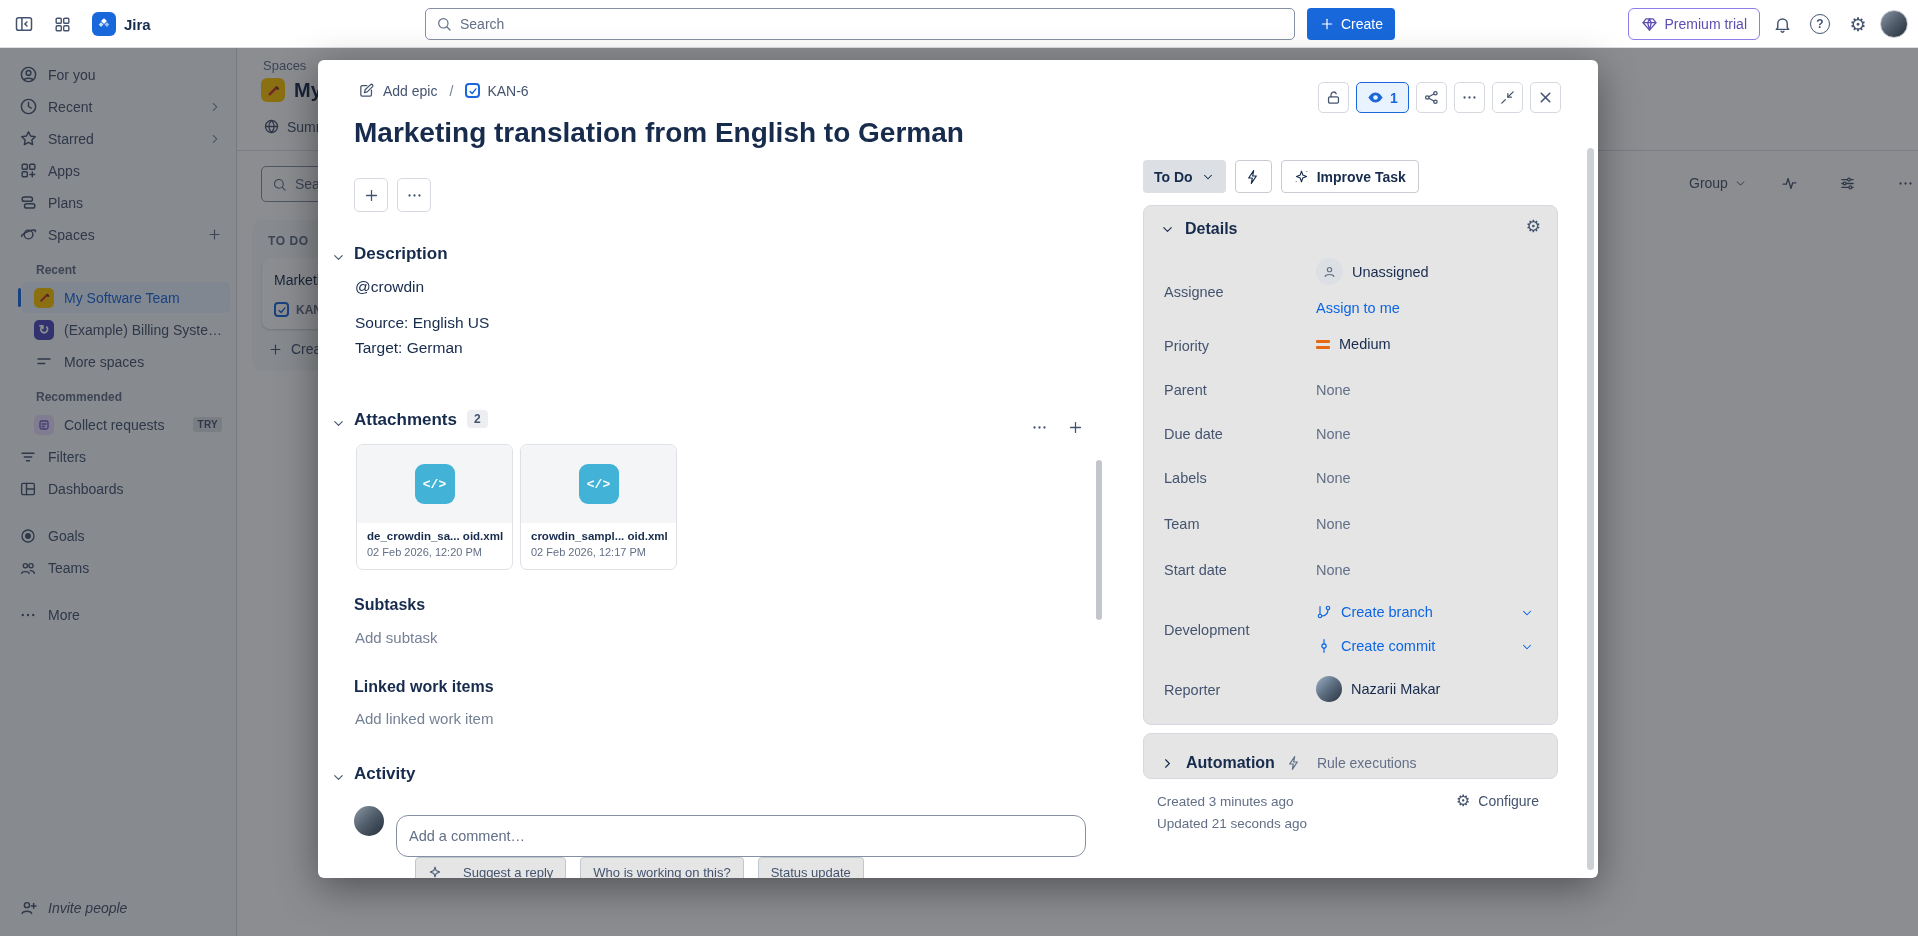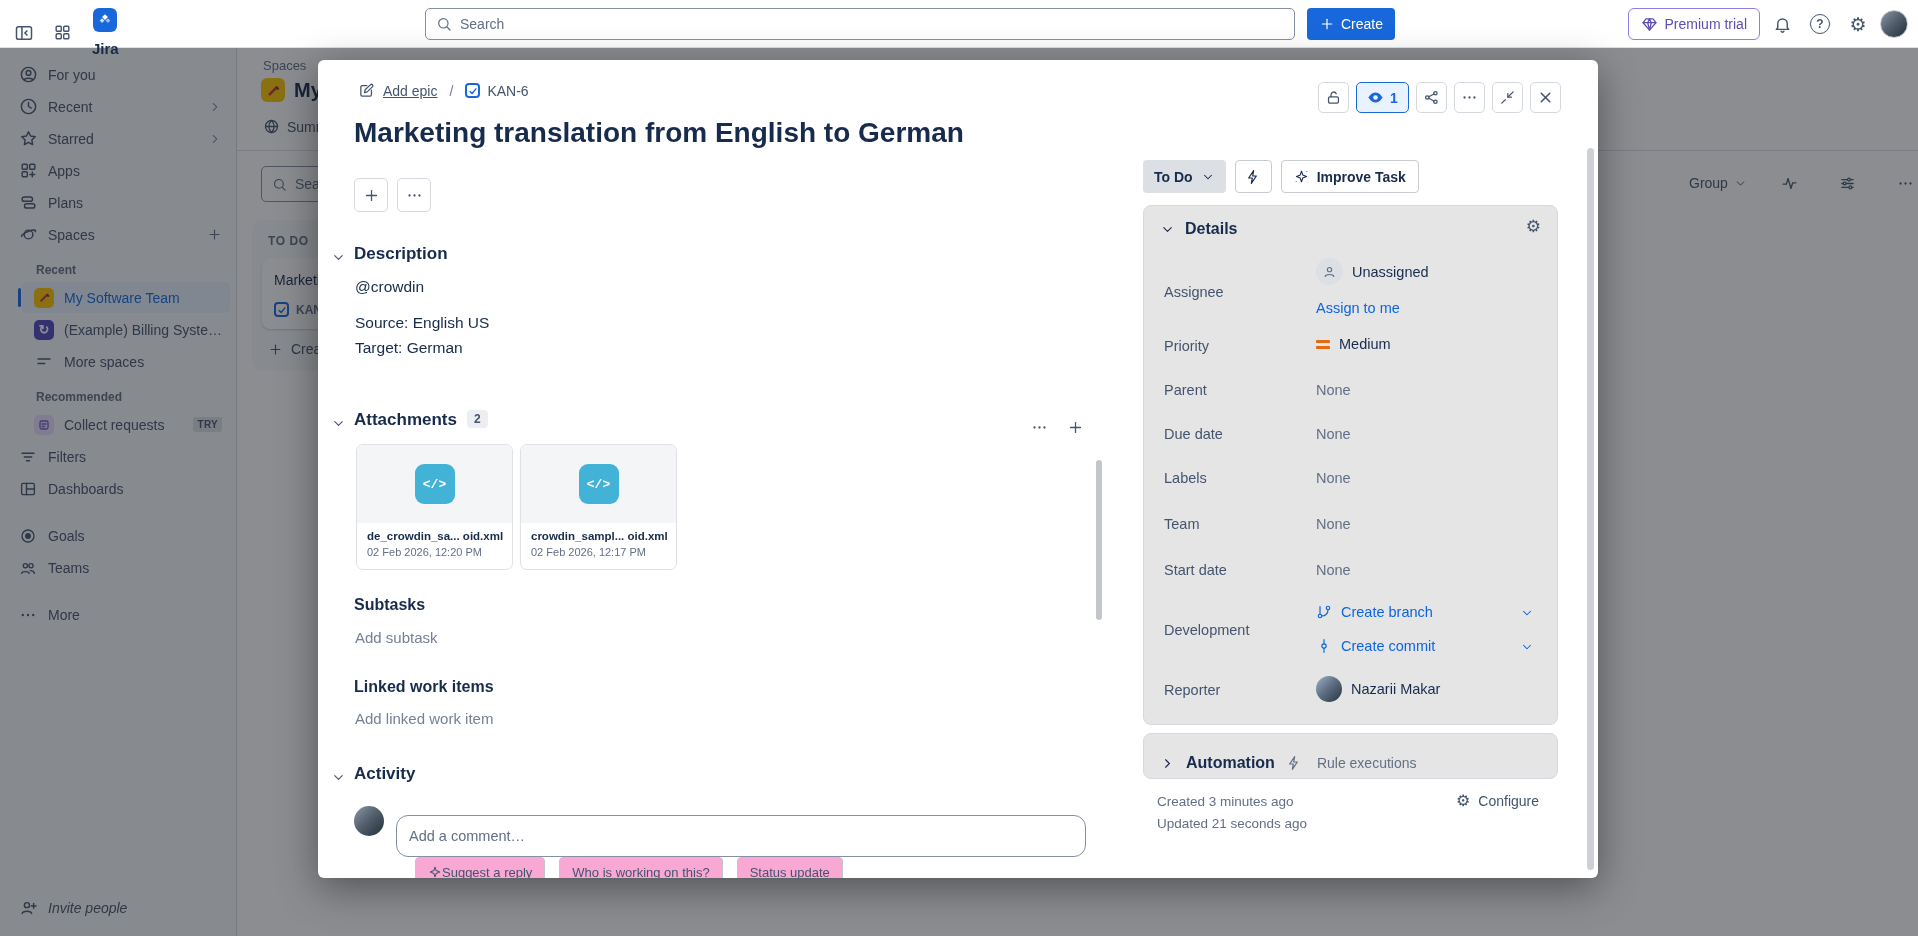--- a/index.html
+++ b/index.html
@@ -5,21 +5,21 @@
   * { box-sizing: border-box; margin: 0; padding: 0; }
   html,body { width:1918px; height:936px; }
   body { position:relative; overflow:hidden; background:#fff; font-family:"Liberation Sans",sans-serif; color:#172B4D; }
   svg { display:block; }
   .icn { stroke:currentColor; fill:none; stroke-width:1.8; stroke-linecap:round; stroke-linejoin:round; }
 
   
   .topbar { position:absolute; top:0; left:0; right:0; height:48px; background:#fff; border-bottom:1px solid #DCDFE4; z-index:30; }
   .tb-left { position:absolute; left:8px; top:8px; display:flex; align-items:center; gap:6px; }
   .icon-btn { width:32px; height:32px; border-radius:4px; display:flex; align-items:center; justify-content:center; color:#44546F; cursor:pointer; }
-  .jira-logo { display:flex; align-items:center; gap:8px; margin-left:8px;flex-direction:column; }
+  .jira-logo { display:flex; align-items:center; gap:8px; margin-left:8px; }
   .jira-tile { width:24px; height:24px; border-radius:6px; background:#1868DB; display:flex; align-items:center; justify-content:center; }
   .jira-name { font-size:15px; font-weight:700; color:#172B4D; }
   .tb-search { position:absolute; left:425px; top:8px; width:870px; height:32px; border:1px solid #8590A2; border-radius:5px; display:flex; align-items:center; padding:0 10px; gap:8px; color:#626F86; background:#fff; }
   .tb-search input { border:none; outline:none; flex:1; font:14px "Liberation Sans",sans-serif; color:#172B4D; background:transparent; }
   .tb-search input::placeholder { color:#626F86; }
   .create-btn { position:absolute; left:1307px; top:8px; height:32px; background:#1868DB; color:#fff; border:none; border-radius:4px; display:flex; align-items:center; gap:6px; padding:0 12px; font:500 14px "Liberation Sans",sans-serif; cursor:pointer; }
   .tb-right { position:absolute; right:10px; top:8px; display:flex; align-items:center; gap:6px; }
   .premium-btn { height:32px; border:1px solid #8F7EE7; background:#fff; color:#5E4DB2; border-radius:6px; display:flex; align-items:center; gap:7px; padding:0 12px; font:500 14px "Liberation Sans",sans-serif; cursor:pointer; }
   .help-circle { width:20px; height:20px; border:1.8px solid #44546F; border-radius:50%; font-size:12px; font-weight:700; display:flex; align-items:center; justify-content:center; color:#44546F; }
   .gear-glyph { font-size:19px; line-height:1; color:#44546F; }
@@ -63,21 +63,21 @@
   .col-title { font-size:12px; font-weight:700; letter-spacing:.6px; color:#626F86; padding:4px 6px 10px; }
   .kcard { background:#fff; border-radius:8px; box-shadow:0 1px 2px rgba(9,30,66,.2); padding:12px; }
   .kcard-title { font-size:14px; line-height:20px; color:#172B4D; }
   .kcard-key { display:flex; align-items:center; gap:7px; margin-top:12px; font-size:12px; font-weight:600; color:#626F86; }
   .task-tile { width:15px; height:15px; border:2px solid #1868DB; border-radius:4px; display:flex; align-items:center; justify-content:center; color:#1868DB; flex:none; background:#fff; }
   .col-create { display:flex; align-items:center; gap:8px; padding:12px 6px 4px; color:#44546F; font-size:14px; font-weight:500; }
 
   
   .modal { position:absolute; left:318px; top:60px; width:1280px; height:818px; background:#fff; border-radius:6px; box-shadow:0 10px 40px rgba(0,0,0,.42); z-index:40; overflow:hidden; }
   .m-head-left { position:absolute; left:40px; top:22px; display:flex; align-items:center; gap:12px; }
-  .ghost-btn { display:flex; align-items:center; gap:8px; color:#44546F; font-size:14px; font-weight:500; cursor:pointer;text-decoration:underline; }
+  .ghost-btn { display:flex; align-items:center; gap:8px; color:#44546F; font-size:14px; font-weight:500; cursor:pointer; }
   .slash { color:#758195; font-size:14px; }
   .key-chip { display:flex; align-items:center; gap:7px; color:#44546F; font-size:14px; font-weight:500; cursor:pointer; }
   .m-head-right { position:absolute; left:1000px; top:22px; display:flex; align-items:center; gap:7px; }
   .hd-btn { width:31px; height:31px; border:1px solid #D5D9DF; background:#fff; border-radius:5px; display:flex; align-items:center; justify-content:center; color:#44546F; cursor:pointer; }
   .watch-btn { height:31px; border:1px solid #1868DB; background:#E9F2FF; color:#1868DB; border-radius:5px; display:flex; align-items:center; gap:6px; padding:0 10px; font:600 14px "Liberation Sans",sans-serif; cursor:pointer; }
   .m-title { position:absolute; left:36px; top:56px; width:760px; font-size:28px; line-height:34px; font-weight:700; color:#172B4D; }
   .m-toolbar { position:absolute; left:36px; top:118px; display:flex; gap:9px; }
   .sq-btn { width:34px; height:34px; border:1px solid #D5D9DF; background:#fff; border-radius:5px; display:flex; align-items:center; justify-content:center; color:#44546F; cursor:pointer; }
 
   .sec-chev { position:absolute; left:13px; color:#44546F; }
@@ -92,21 +92,21 @@
   .code-tile { width:40px; height:40px; border-radius:9px; background:#42B2D7; color:#fff; display:flex; align-items:center; justify-content:center; font:700 13px "Liberation Mono","DejaVu Sans Mono",monospace; }
   .att-meta { padding:7px 10px; }
   .att-name { font-size:11.5px; font-weight:700; color:#172B4D; white-space:nowrap; }
   .att-date { font-size:11px; color:#626F86; margin-top:4px; }
   .placeholder-line { position:absolute; left:37px; font-size:15px; color:#758195; cursor:pointer; }
   .cmt-avatar { position:absolute; left:36px; top:746px; width:30px; height:30px; border-radius:50%; background:linear-gradient(135deg,#8d9aa8 0%,#55616e 45%,#222e3a 100%); }
   .cmt-box { position:absolute; left:78px; top:755px; width:690px; height:42px; border:1px solid #8590A2; border-radius:12px; display:flex; align-items:center; padding:0 12px; }
   .cmt-box input { border:none; outline:none; width:100%; font:14.5px "Liberation Sans",sans-serif; background:transparent; color:#172B4D; }
   .cmt-box input::placeholder { color:#626F86; }
   .chips { position:absolute; left:97px; top:797px; display:flex; gap:14px; }
-  .chip { height:30px; border:1px solid #C1C7D0; background:#f9a8d4; border-radius:4px; display:flex; align-items:center; gap:0; padding:0 12px; font:500 13px "Liberation Sans",sans-serif; color:#44546F; cursor:pointer; white-space:nowrap; }
+  .chip { height:30px; border:1px solid #C1C7D0; background:#e5e5e5; border-radius:4px; display:flex; align-items:center; gap:21px; padding:0 12px; font:500 13px "Liberation Sans",sans-serif; color:#44546F; cursor:pointer; white-space:nowrap; }
   .lscroll { position:absolute; left:778px; top:400px; width:6px; height:160px; border-radius:3px; background:#C3C7CD; }
   .rscroll { position:absolute; left:1269px; top:88px; width:7px; height:722px; border-radius:4px; background:#CDD0D5; }
 
   
   .panel { position:absolute; left:825px; top:0; width:415px; height:818px; }
   .status-row { position:absolute; left:0; top:100px; display:flex; gap:9px; }
   .status-btn { height:33px; background:#DCDFE4; border:none; border-radius:4px; display:flex; align-items:center; gap:8px; padding:0 11px; font:600 14px "Liberation Sans",sans-serif; color:#172B4D; cursor:pointer; }
   .improve-btn { height:33px; border:1px solid #C8CCD2; background:#fff; border-radius:4px; display:flex; align-items:center; gap:8px; padding:0 12px; font:600 14px "Liberation Sans",sans-serif; color:#172B4D; cursor:pointer; }
   .card { position:absolute; left:0; width:415px; border:1px solid #D5D9DF; border-radius:8px; background:#e5e5e5; }
   .details-card { top:145px; height:520px; }

